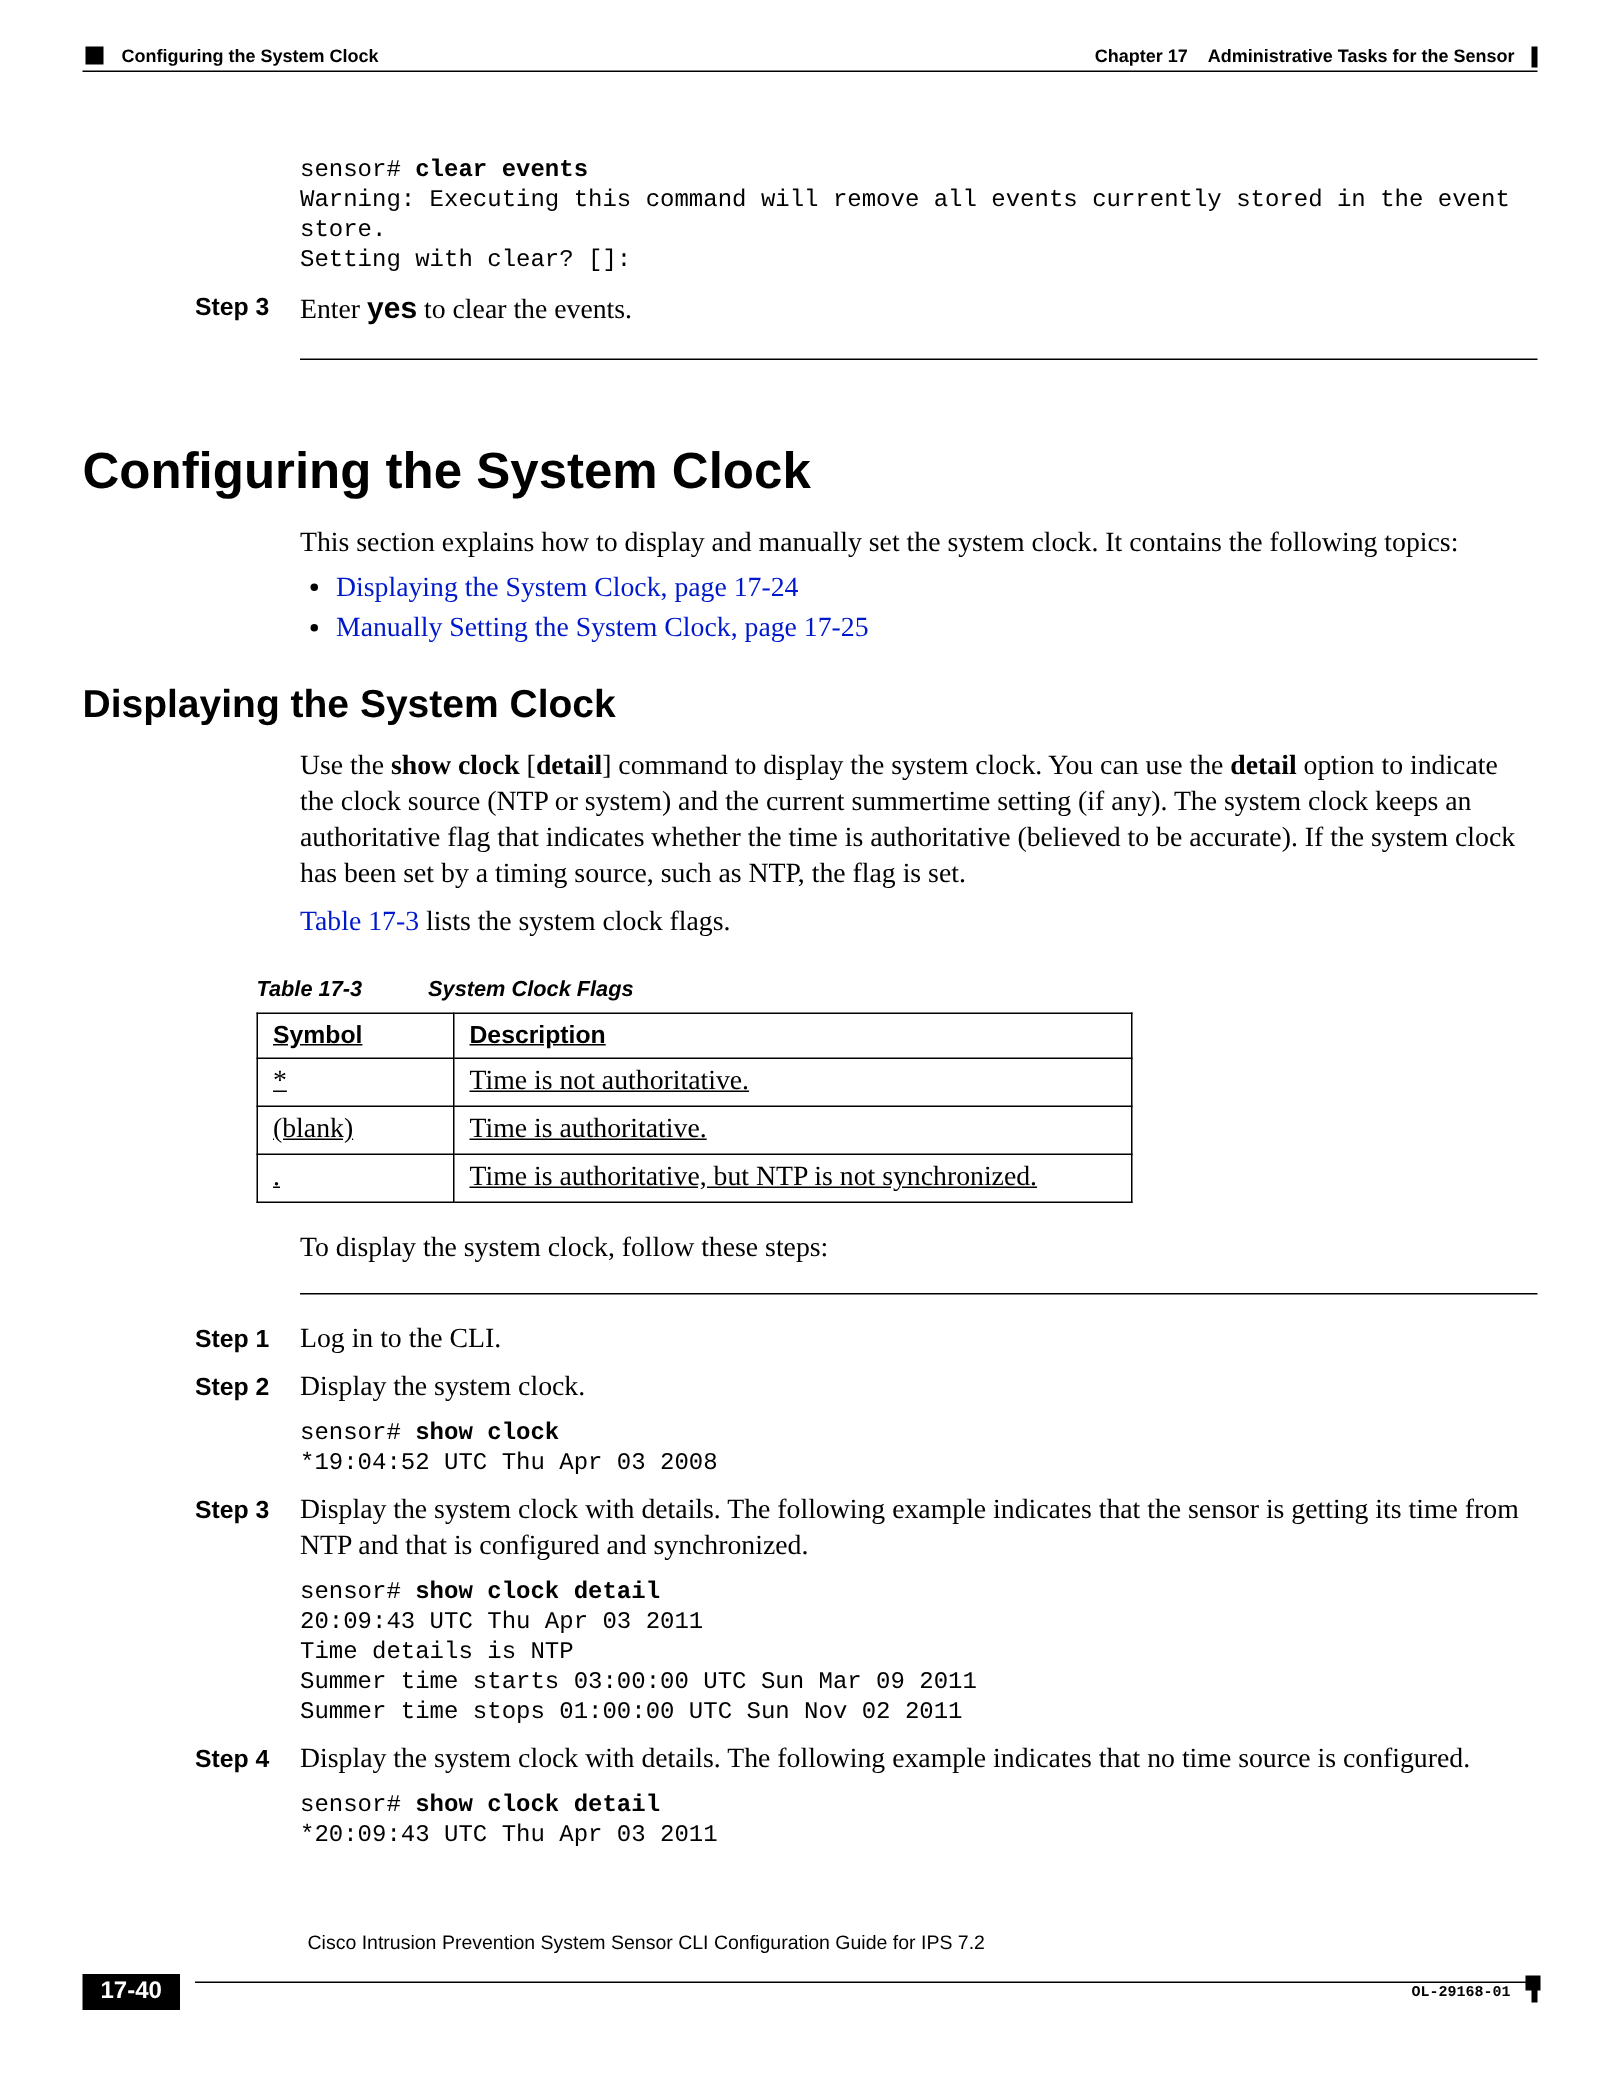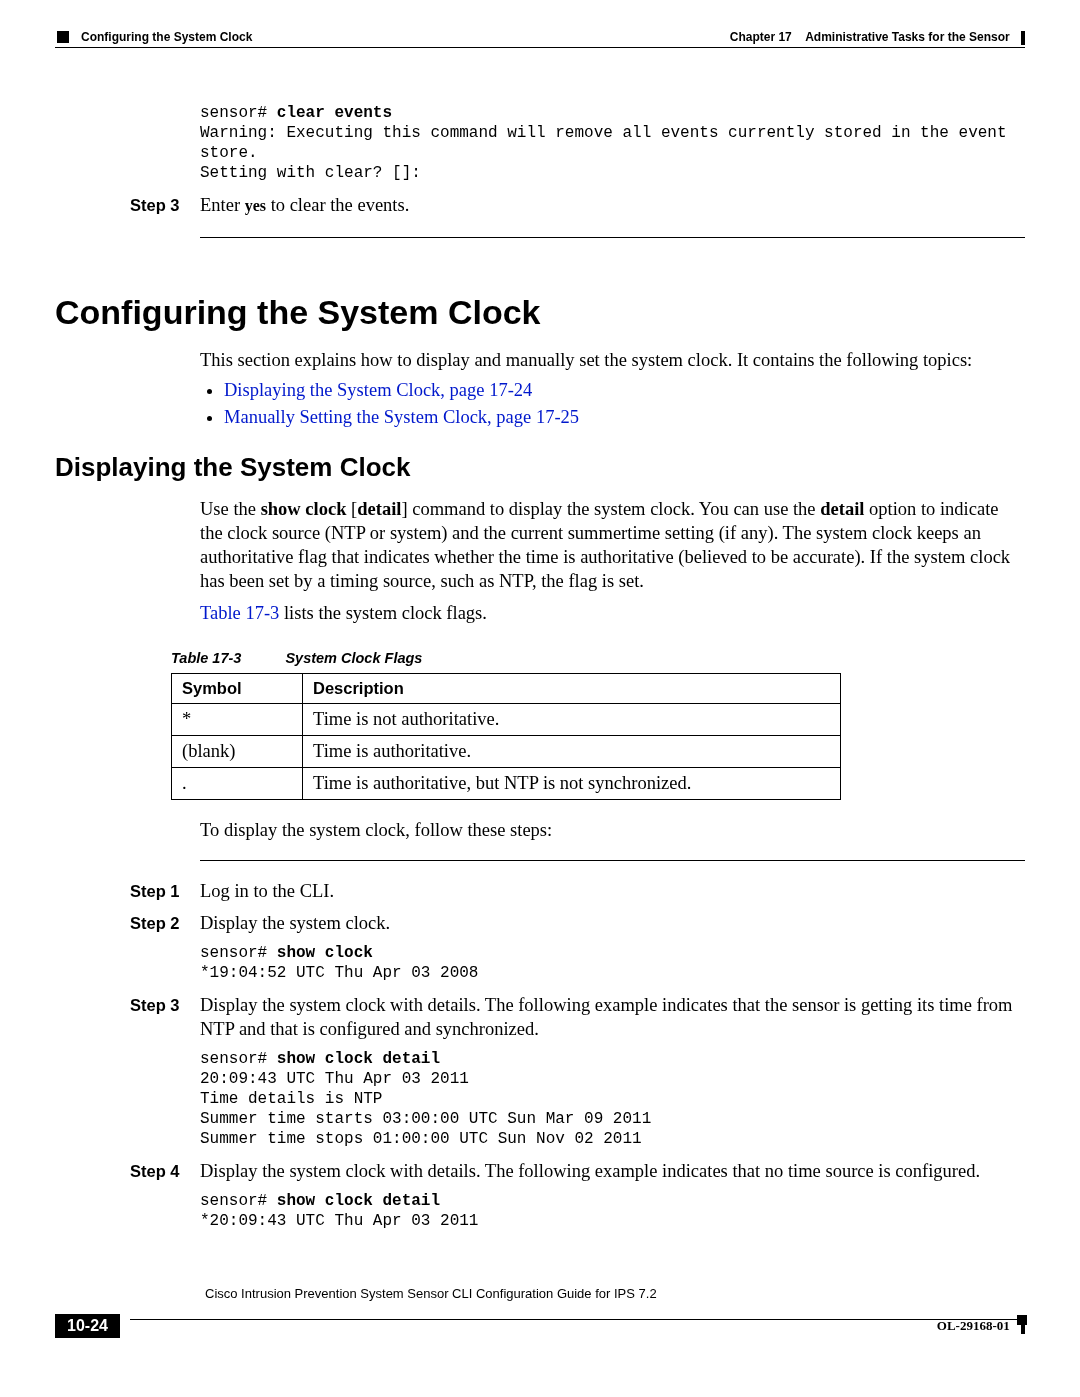--- a/index.html
+++ b/index.html
@@ -120,39 +120,40 @@
     font-family: Arial, Helvetica, sans-serif;
     font-style: italic;
     font-weight: bold;
     font-size: 14.5px;
     margin-left: 40px;
     text-align: center;
   }
   table.flags {
     border-collapse: collapse;
     margin-left: 116px;
-    width: 670px;
+    width: 584px;
     margin-bottom: 18px;
+    text-decoration: underline;
   }
   table.flags th {
     text-align: left;
     font-family: Arial, Helvetica, sans-serif;
     font-weight: bold;
     font-size: 16.5px;
     padding: 5px 10px;
     border: 1px solid #000;
   }
   table.flags td {
     font-size: 18.5px;
     padding: 5px 10px;
     border: 1px solid #000;
   }
   table.flags th:first-child,
   table.flags td:first-child { width: 110px; }
-  .mono { font-family: Liberation Serif, serif; font-size: 16px; font-weight: bold; }
+  .mono { font-family: Liberation Sans, sans-serif; font-size: 20px; font-weight: bold; }
   .footer {
     margin-top: 70px;
     position: relative;
     height: 38px;
   }
   .footer-line {
     border-top: 1px solid #000;
     margin-left: 75px;
     position: relative;
   }
@@ -185,23 +186,23 @@
     background: #000;
     color: #fff;
     font-family: Arial, Helvetica, sans-serif;
     font-weight: bold;
     font-size: 16px;
     padding: 3px 12px;
     margin-right: 8px;
   }
   .doc-id {
     margin-left: auto;
-    font-family: Liberation Serif, serif;
-    font-weight: bold;
-    font-size: 13px;
+    font-family: Liberation Mono, monospace;
+    font-weight: bold;
+    font-size: 10px;
   }
   .doc-id-bar {
     display: inline-block;
     border-right: 4px solid #000;
     height: 14px;
     vertical-align: middle;
     margin-left: 8px;
   }
   .hr-sep-first {
     border: none;
@@ -322,21 +323,21 @@
   </div>
 
   <div class="footer">
     <div style="margin-left:75px;">
       <span class="footer-title">Cisco Intrusion Prevention System Sensor CLI Configuration Guide for IPS 7.2</span>
     </div>
     <div class="footer-line">
       <span class="footer-sq"></span>
     </div>
     <div class="footer-row">
-      <span class="page-num-box">10-24</span>
+      <span class="page-num-box">17-40</span>
       <span class="doc-id">
         <span>OL-29168-01</span>
         <span class="doc-id-bar"></span>
       </span>
     </div>
   </div>
 
 </div>
 
 </body></html>

